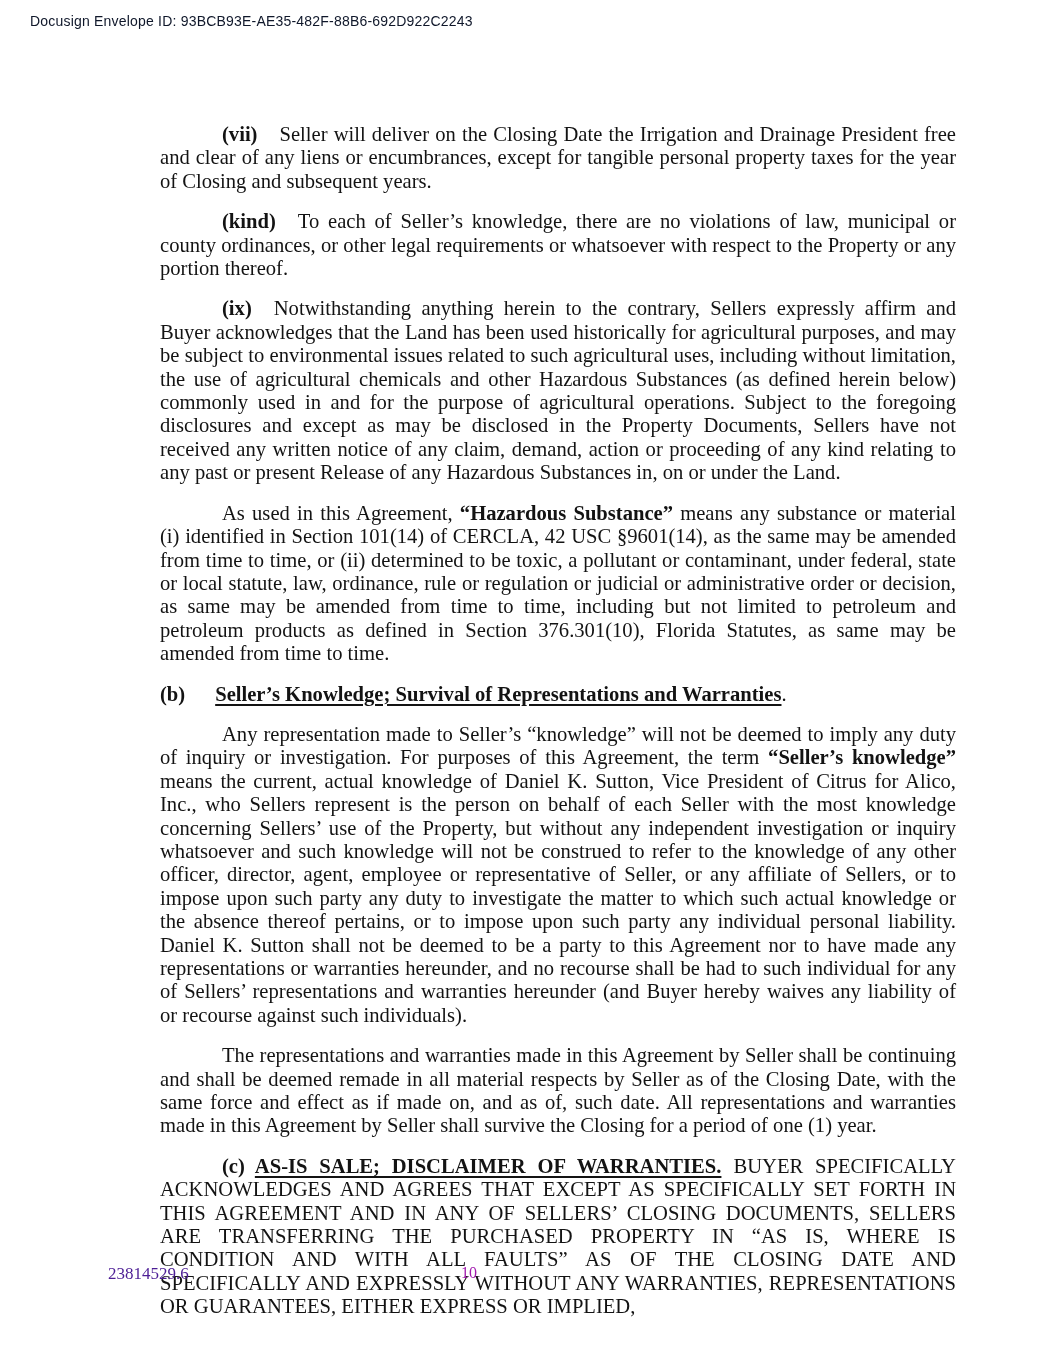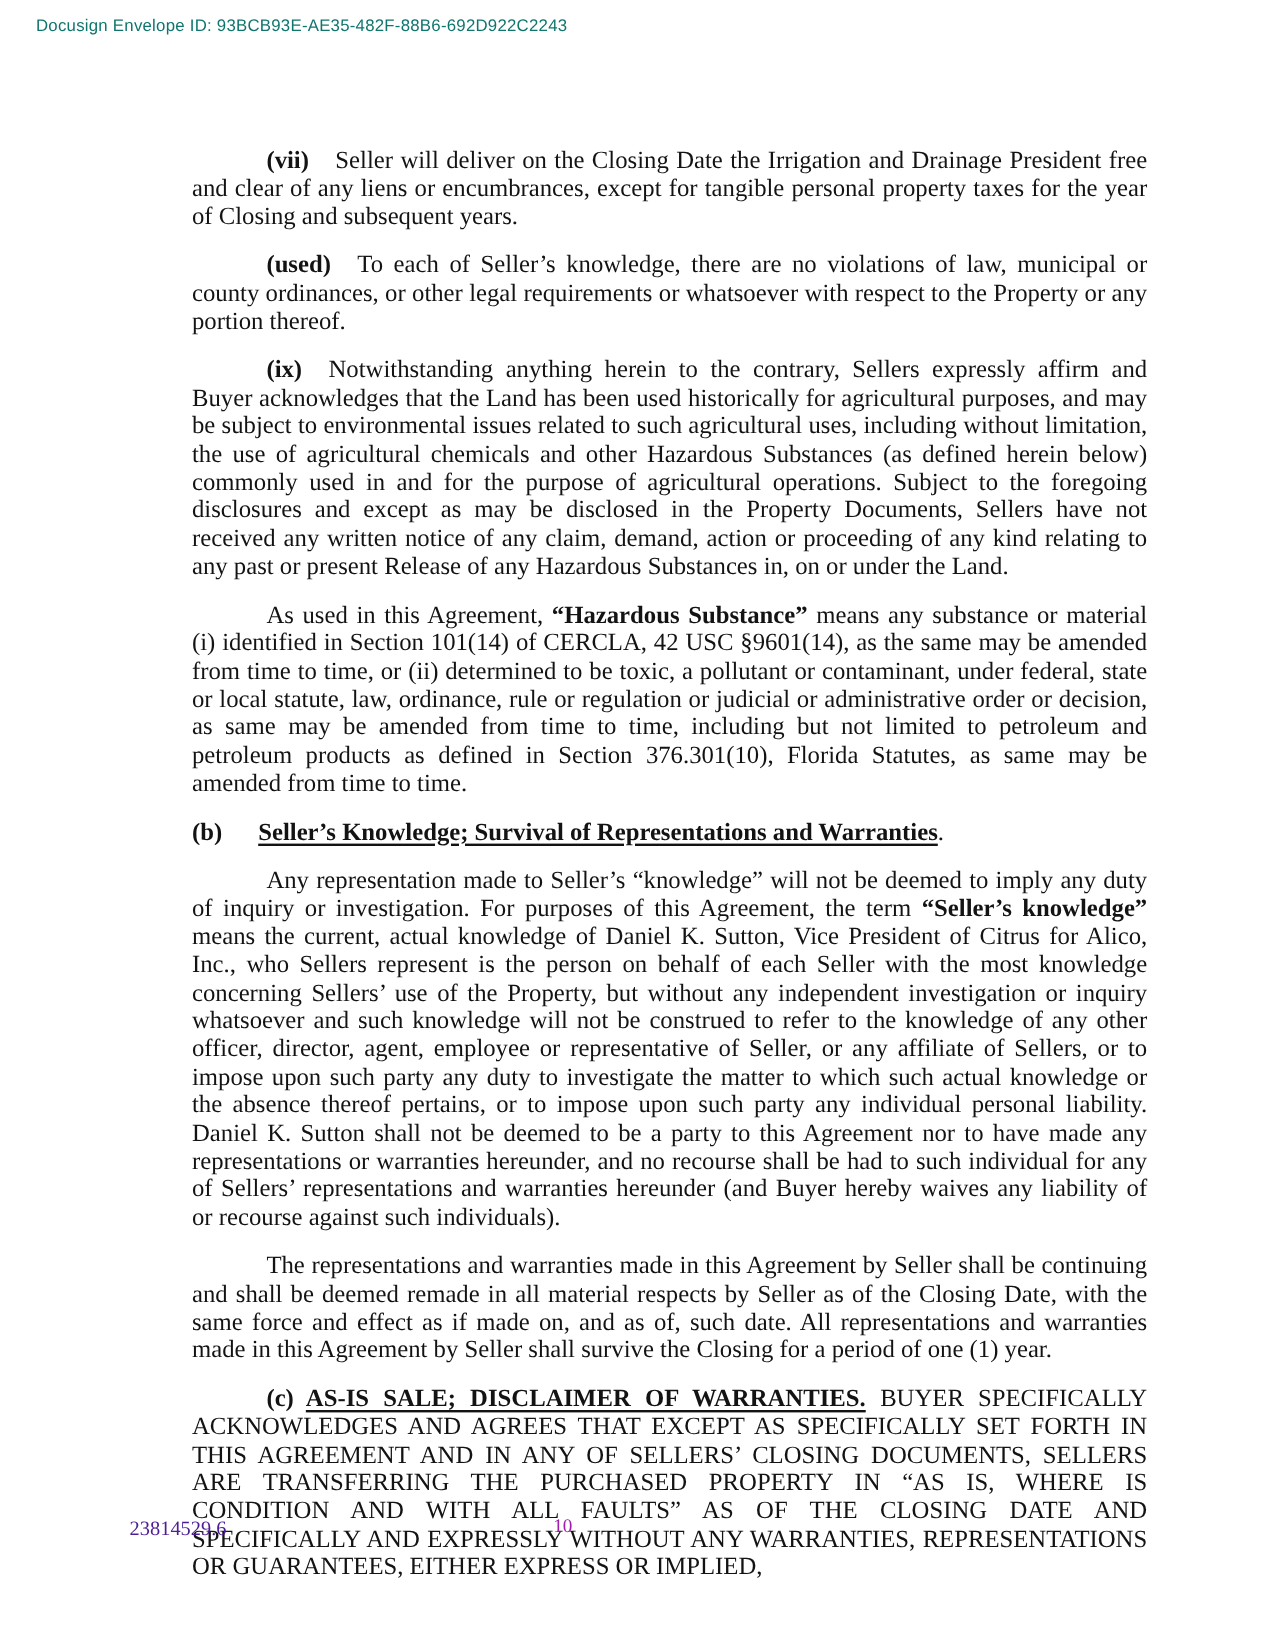--- a/index.html
+++ b/index.html
@@ -12,21 +12,21 @@
     overflow: hidden;
     font-family: "Liberation Serif", serif;
     color: #131313;
   }
   .ds-header {
     position: absolute;
     left: 30px;
     top: 13px;
     font-family: "Liberation Sans", sans-serif;
     font-size: 14px;
-    color: #0f766e;
+    color: #0f172a;
     letter-spacing: 0.2px;
     white-space: nowrap;
   }
   .content {
     position: absolute;
     left: 160px;
     top: 123px;
     width: 796px;
   }
   .content p {
@@ -74,21 +74,21 @@
 </head>
 <body>
 
 <div class="ds-header">Docusign Envelope ID: 93BCB93E-AE35-482F-88B6-692D922C2243</div>
 
 <main class="content">
 
 
   <p class="sub indent"><span class="b num-clause">(vii)</span><span>Seller will deliver on the Closing Date the Irrigation and Drainage President free and clear of any liens or encumbrances, except for tangible personal property taxes for the year of Closing and subsequent years.</span></p>
 
-  <p class="sub indent"><span class="b num-clause">(used)</span><span>To each of Seller’s knowledge, there are no violations of law, municipal or county ordinances, or other legal requirements or whatsoever with respect to the Property or any portion thereof.</span></p>
+  <p class="sub indent"><span class="b num-clause">(kind)</span><span>To each of Seller’s knowledge, there are no violations of law, municipal or county ordinances, or other legal requirements or whatsoever with respect to the Property or any portion thereof.</span></p>
 
   <p class="sub indent"><span class="b num-clause">(ix)</span><span>Notwithstanding anything herein to the contrary, Sellers expressly affirm and Buyer acknowledges that the Land has been used historically for agricultural purposes, and may be subject to environmental issues related to such agricultural uses, including without limitation, the use of agricultural chemicals and other Hazardous Substances (as defined herein below) commonly used in and for the purpose of agricultural operations.  Subject to the foregoing disclosures and except as may be disclosed in the Property Documents, Sellers have not received any written notice of any claim, demand, action or proceeding of any kind relating to any past or present Release of any Hazardous Substances in, on or under the Land.</span></p>
 
   <p class="indent"><span>As used in this Agreement, </span><span class="b">“Hazardous Substance”</span><span> means any substance or material (i) identified in Section 101(14) of CERCLA, 42 USC §9601(14), as the same may be amended from time to time, or (ii) determined to be toxic, a pollutant or contaminant, under federal, state or local statute, law, ordinance, rule or regulation or judicial or administrative order or decision, as same may be amended from time to time, including but not limited to petroleum and petroleum products as defined in Section 376.301(10), Florida Statutes, as same may be amended from time to time.</span></p>
 
   <p class="sub left"><span class="b num-b">(b)</span><span class="b u">Seller’s Knowledge; Survival of Representations and Warranties</span><span>.</span></p>
 
   <p class="indent"><span>Any representation made to Seller’s “knowledge” will not be deemed to imply any duty of inquiry or investigation.  For purposes of this Agreement, the term </span><span class="b">“Seller’s knowledge”</span><span> means the current, actual knowledge of Daniel K. Sutton, Vice President of Citrus for Alico, Inc., who Sellers represent is the person on behalf of each Seller with the most knowledge concerning Sellers’ use of the Property, but without any independent investigation or inquiry whatsoever and such knowledge will not be construed to refer to the knowledge of any other officer, director, agent, employee or representative of Seller, or any affiliate of Sellers, or to impose upon such party any duty to investigate the matter to which such actual knowledge or the absence thereof pertains, or to impose upon such party any individual personal liability.  Daniel K. Sutton shall not be deemed to be a party to this Agreement nor to have made any representations or warranties hereunder, and no recourse shall be had to such individual for any of Sellers’ representations and warranties hereunder (and Buyer hereby waives any liability of or recourse against such individuals).</span></p>
 
   <p class="indent">The representations and warranties made in this Agreement by Seller shall be continuing and shall be deemed remade in all material respects by Seller as of the Closing Date, with the same force and effect as if made on, and as of, such date.  All representations and warranties made in this Agreement by Seller shall survive the Closing for a period of one (1) year.</p>

